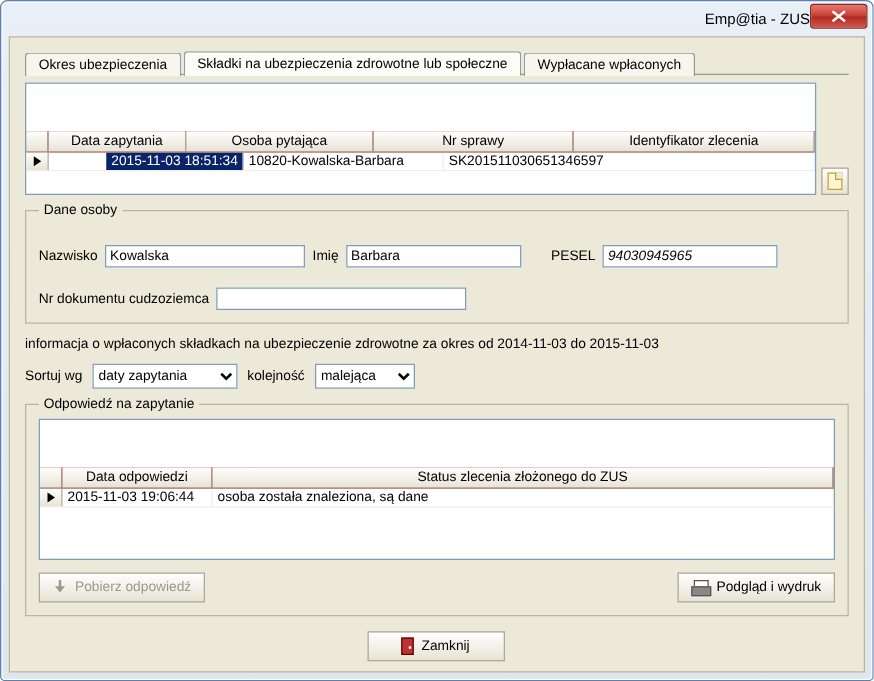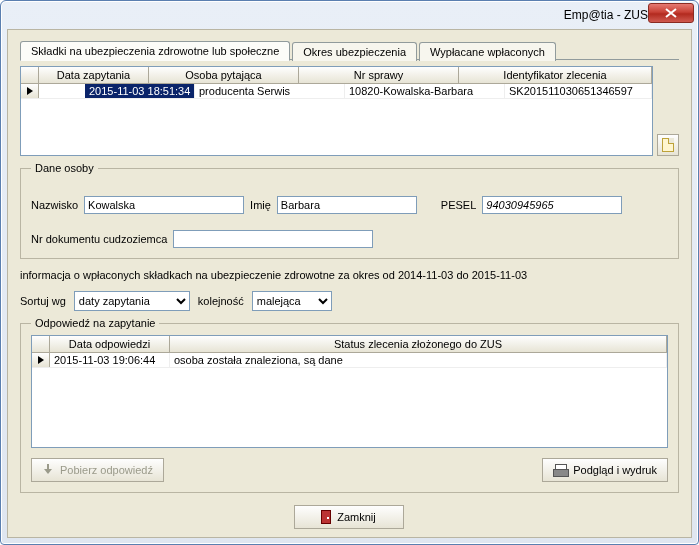--- a/index.html
+++ b/index.html
@@ -40,21 +40,21 @@
     position: relative; top: 1px; margin-right: 2px;
   }
   .tab.active { background: #fcfcf8; border-bottom: 1px solid #fcfcf8; z-index: 2; }
   .tab-line { height: 1px; background: #919b9c; margin-top: -1px; }
 
   .grid-wrap { display: flex; gap: 4px; }
   .grid {
     flex: 1; background: #fff; border: 1px solid #7f9db9;
     display: flex; flex-direction: column;
   }
-  .grid-head { display: flex; background: #b91c1c; border-bottom: 1px solid #aca899; }
+  .grid-head { display: flex; background: #b91c1c; border-bottom: 1px solid #aca899; margin-top: 38px; }
   .gh {
     border-right: 1px solid #aca899; padding: 2px 4px; text-align: center;
     background: linear-gradient(#fefefe, #e7e4d5);
   }
   .gh.marker { width: 18px; flex: 0 0 18px; }
   .grid-row { display: flex; border-bottom: 1px solid #eee; }
   .gc { border-right: 1px solid #eee; padding: 1px 4px; white-space: nowrap; overflow: hidden; }
   .gc.marker { width: 18px; flex: 0 0 18px; background: linear-gradient(#fefefe,#e7e4d5); border-right: 1px solid #aca899; display:flex;align-items:center;justify-content:center; }
   .marker-tri {
     width: 0; height: 0; border-top: 4px solid transparent; border-bottom: 4px solid transparent;
@@ -133,43 +133,42 @@
       <svg width="12" height="10" viewBox="0 0 12 10">
           <path d="M1 1 L11 9 M11 1 L1 9" stroke="#fff" stroke-width="2"></path>
         </svg>
     </div>
   </div>
 
   <div class="client">
 
     <div>
       <div class="tabs">
+        <div class="tab">Okres ubezpieczenia</div>
         <div class="tab active">Składki na ubezpieczenia zdrowotne lub społeczne</div>
-        <div class="tab">Okres ubezpieczenia</div>
         <div class="tab">Wypłacane wpłaconych</div>
       </div>
       <div class="tab-line"></div>
     </div>
 
     <div class="grid-wrap">
       <div class="grid h90">
         <div class="grid-head">
           <div class="gh marker"></div>
           <div class="gh c1">Data zapytania</div>
           <div class="gh c2">Osoba pytająca</div>
           <div class="gh c3">Nr sprawy</div>
           <div class="gh c4">Identyfikator zlecenia</div>
         </div>
         <div class="grid-body">
           <div class="grid-row">
             <div class="gc marker">
                 <div class="marker-tri"></div>
               </div>
             <div class="gc c1 sel">2015-11-03 18:51:34</div>
-            <div class="gc c2">producenta Serwis</div>
             <div class="gc c3">10820-Kowalska-Barbara</div>
             <div class="gc c4">SK201511030651346597</div>
           </div>
         </div>
       </div>
       <div class="side-btn">
         <div class="icon-doc"></div>
       </div>
     </div>
 

